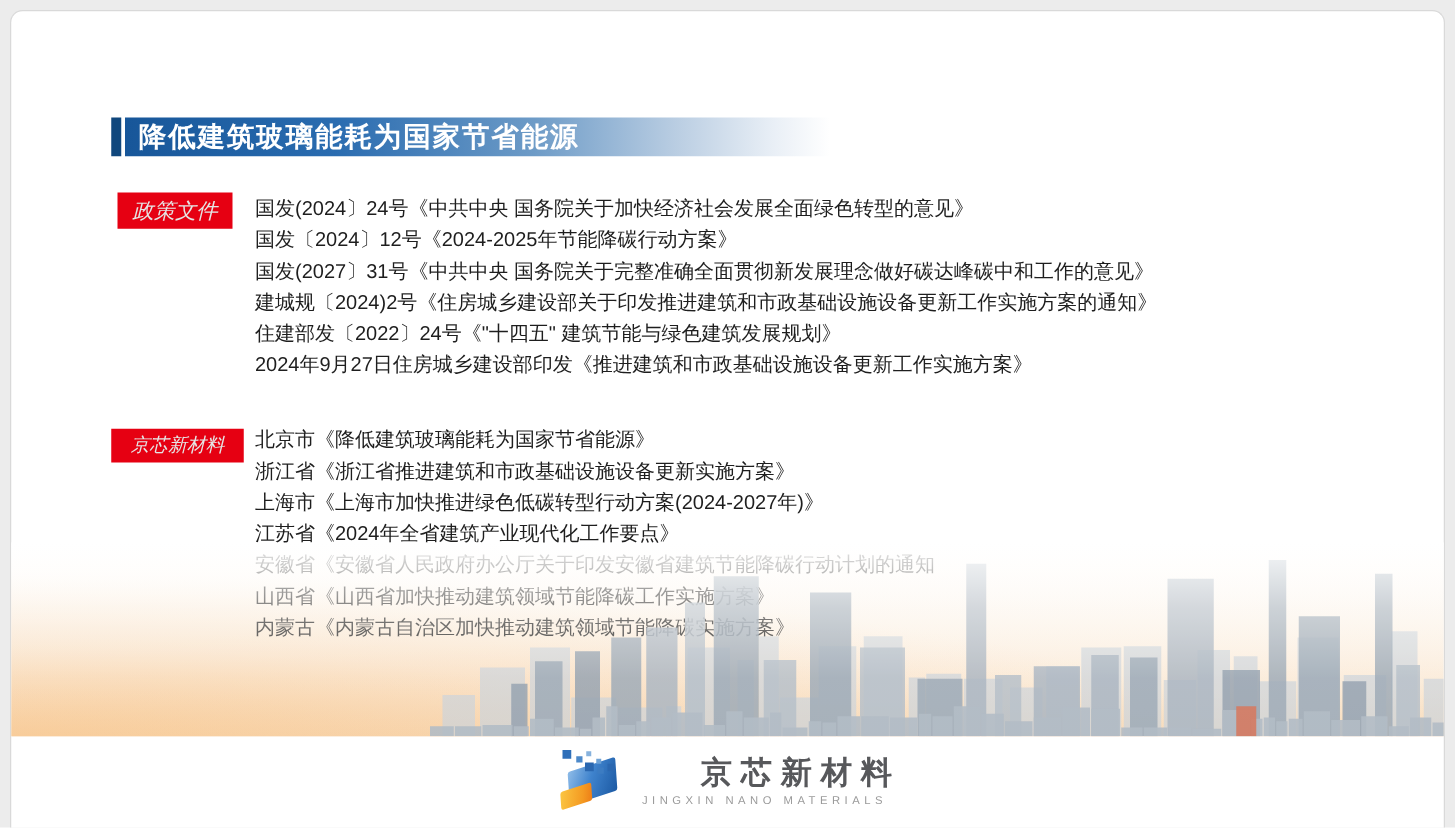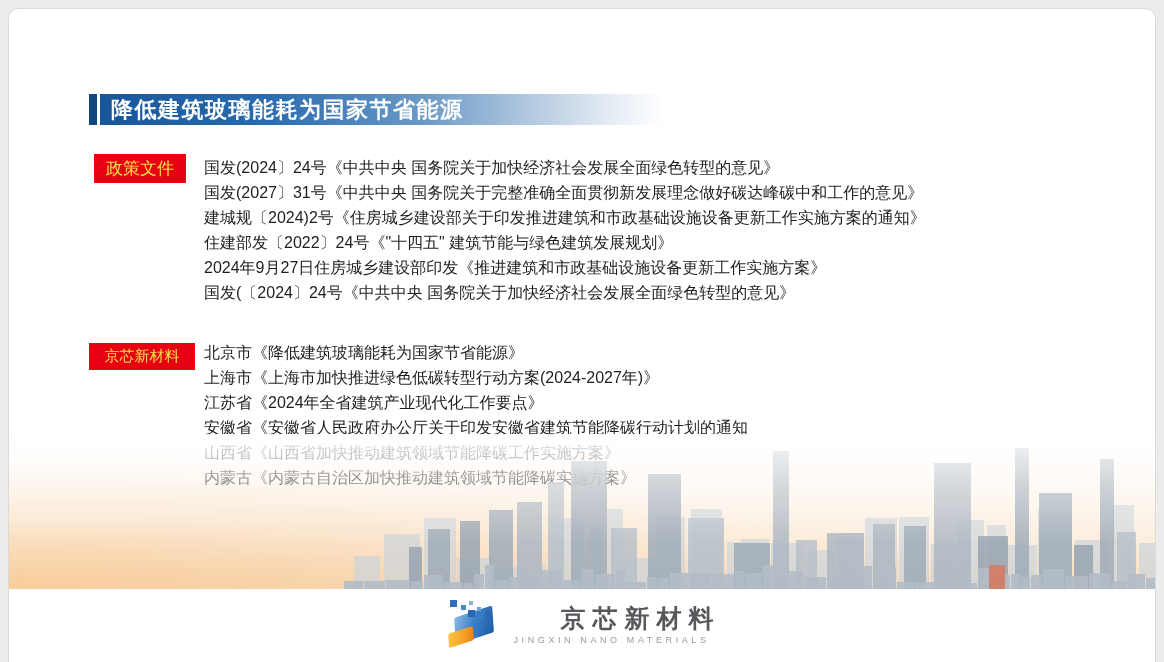--- a/index.html
+++ b/index.html
@@ -19,22 +19,22 @@
   .title-gap{width:3px;flex:0 0 auto;}
   .title-main{
     flex:1;display:flex;align-items:center;padding-left:11px;
     background:linear-gradient(90deg,#175699 0%,#2a6cb0 30%,#6d9bc7 58%,#b9cde2 78%,#e9eff6 92%,rgba(255,255,255,0) 100%);
   }
   .title-main span{
     color:#ffffff;font-size:22px;font-weight:bold;letter-spacing:1.5px;white-space:nowrap;
   }
   
   .badge{
-    position:absolute;background:#e60012;color:#fde047;
-    display:flex;align-items:center;justify-content:center;white-space:nowrap;
+    position:absolute;background:#e60012;color:#e5e5e5;
+    display:flex;align-items:center;justify-content:center;white-space:nowrap;font-style:italic;
   }
   .badge-national{left:85px;top:145px;width:92px;height:29px;font-size:17px;}
   .badge-local{left:80px;top:334px;width:106px;height:27px;font-size:15px;}
   
   .policy-list{position:absolute;left:195px;color:#1e1e1e;}
   .policy-list .policy-item{
     height:25px;line-height:25px;font-size:16px;white-space:nowrap;
   }
   .list-national{top:146px;}
   .list-local{top:331px;}
@@ -192,30 +192,31 @@
     <div class="title-accent"></div>
     <div class="title-gap"></div>
     <div class="title-main">
       <span>降低建筑玻璃能耗为国家节省能源</span>
     </div>
   </div>
 
   <div class="badge badge-national">政策文件</div>
   <div class="policy-list list-national">
     <div class="policy-item">国发(2024〕24号《中共中央 国务院关于加快经济社会发展全面绿色转型的意见》</div>
+    <div class="policy-item">国发〔2024〕12号《2024-2025年节能降碳行动方案》</div>
     <div class="policy-item">国发(2027〕31号《中共中央 国务院关于完整准确全面贯彻新发展理念做好碳达峰碳中和工作的意见》</div>
     <div class="policy-item">建城规〔2024)2号《住房城乡建设部关于印发推进建筑和市政基础设施设备更新工作实施方案的通知》</div>
     <div class="policy-item">住建部发〔2022〕24号《"十四五" 建筑节能与绿色建筑发展规划》</div>
     <div class="policy-item">2024年9月27日住房城乡建设部印发《推进建筑和市政基础设施设备更新工作实施方案》</div>
-    <div class="policy-item">国发(〔2024〕24号《中共中央 国务院关于加快经济社会发展全面绿色转型的意见》</div>
   </div>
 
   <div class="badge badge-local">京芯新材料</div>
   <div class="policy-list list-local">
     <div class="policy-item">北京市《降低建筑玻璃能耗为国家节省能源》</div>
+    <div class="policy-item">浙江省《浙江省推进建筑和市政基础设施设备更新实施方案》</div>
     <div class="policy-item">上海市《上海市加快推进绿色低碳转型行动方案(2024-2027年)》</div>
     <div class="policy-item">江苏省《2024年全省建筑产业现代化工作要点》</div>
     <div class="policy-item">安徽省《安徽省人民政府办公厅关于印发安徽省建筑节能降碳行动计划的通知</div>
     <div class="policy-item">山西省《山西省加快推动建筑领域节能降碳工作实施方案》</div>
     <div class="policy-item">内蒙古《内蒙古自治区加快推动建筑领域节能降碳实施方案》</div>
   </div>
 
   <div class="footer">
     <div class="logo-mark">
       <div class="logo-slab"></div>

